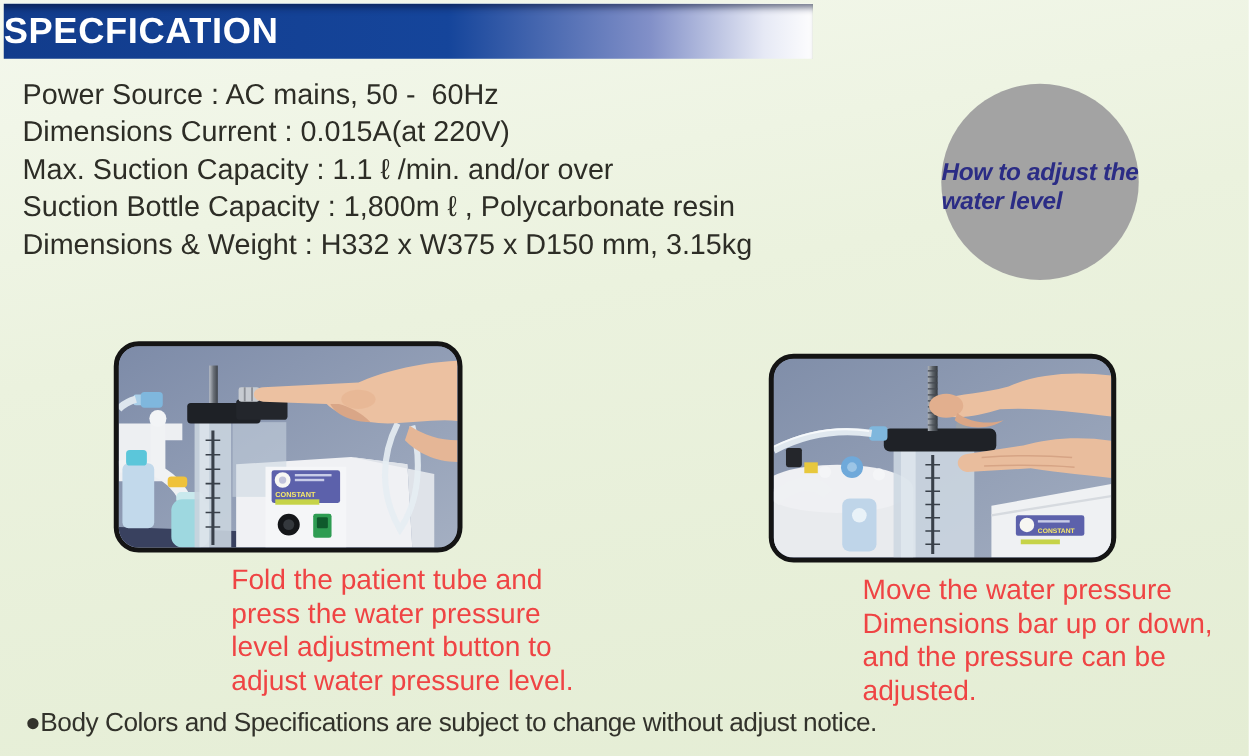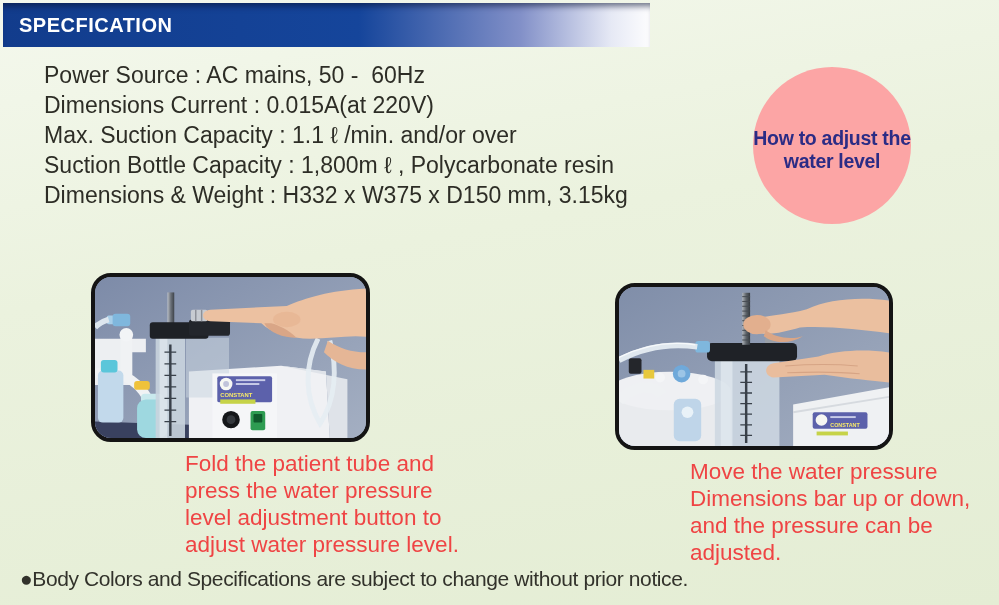--- a/index.html
+++ b/index.html
@@ -9,33 +9,33 @@
     background:linear-gradient(170deg,#F4F8ED 0%, #EBF2DE 40%, #E4EDD4 100%);
   }
 
   
   .header-bar {
     position:absolute; left:3px; top:3px; width:647px; height:44px;
     background:linear-gradient(to right,#123C8C 0%, #15459B 55%, #8290C8 80%, #E6E9F5 94%, #FDFDFE 100%);
     box-shadow:inset 0 7px 6px -4px rgba(8,18,50,.6);
   }
   .header-title {
-    color:#FFFFFF; font-weight:bold; font-size:20px; letter-spacing:.5px;
-    line-height:44px; padding-left:16px;
-  }
-
-  
-  .spec-lines { position:absolute; left:18px; top:60px; color:#2D2D26; font-size:23px;margin-left:26px; }
+    color:#FFFFFF; font-weight:bold; font-size:29px; letter-spacing:.5px;
+    line-height:44px; padding-left:0;
+  }
+
+  
+  .spec-lines { position:absolute; left:18px; top:60px; color:#2D2D26; font-size:23px; }
   .spec-line  { white-space:pre; line-height:30px; height:30px; }
 
   
   .badge {
     position:absolute; left:753px; top:67px; width:158px; height:157px;
-    border-radius:50%; background:#fca5a5;
-    display:flex; align-items:center; justify-content:center; text-align:center;
+    border-radius:50%; background:#a3a3a3;
+    display:flex; align-items:center; justify-content:center; font-style:italic;
   }
   .badge-text {
     color:#2B2C85; font-weight:bold; font-size:19.5px; line-height:23px;
     white-space:pre-line; letter-spacing:-0.3px; margin-top:8px;
   }
 
   
   .photo {
     position:absolute; box-sizing:border-box;
     border:4px solid #141414; border-radius:20px; overflow:hidden; background:#8894AE;
@@ -231,13 +231,13 @@
 
 <div class="caption caption-left">Fold the patient tube and
 press the water pressure
 level adjustment button to
 adjust water pressure level.</div>
 <div class="caption caption-right">Move the water pressure
 Dimensions bar up or down,
 and the pressure can be
 adjusted.</div>
 
-<div class="footer-note">●Body Colors and Specifications are subject to change without prior notice.</div>
+<div class="footer-note">●Body Colors and Specifications are subject to change without adjust notice.</div>
 
 </body></html>

